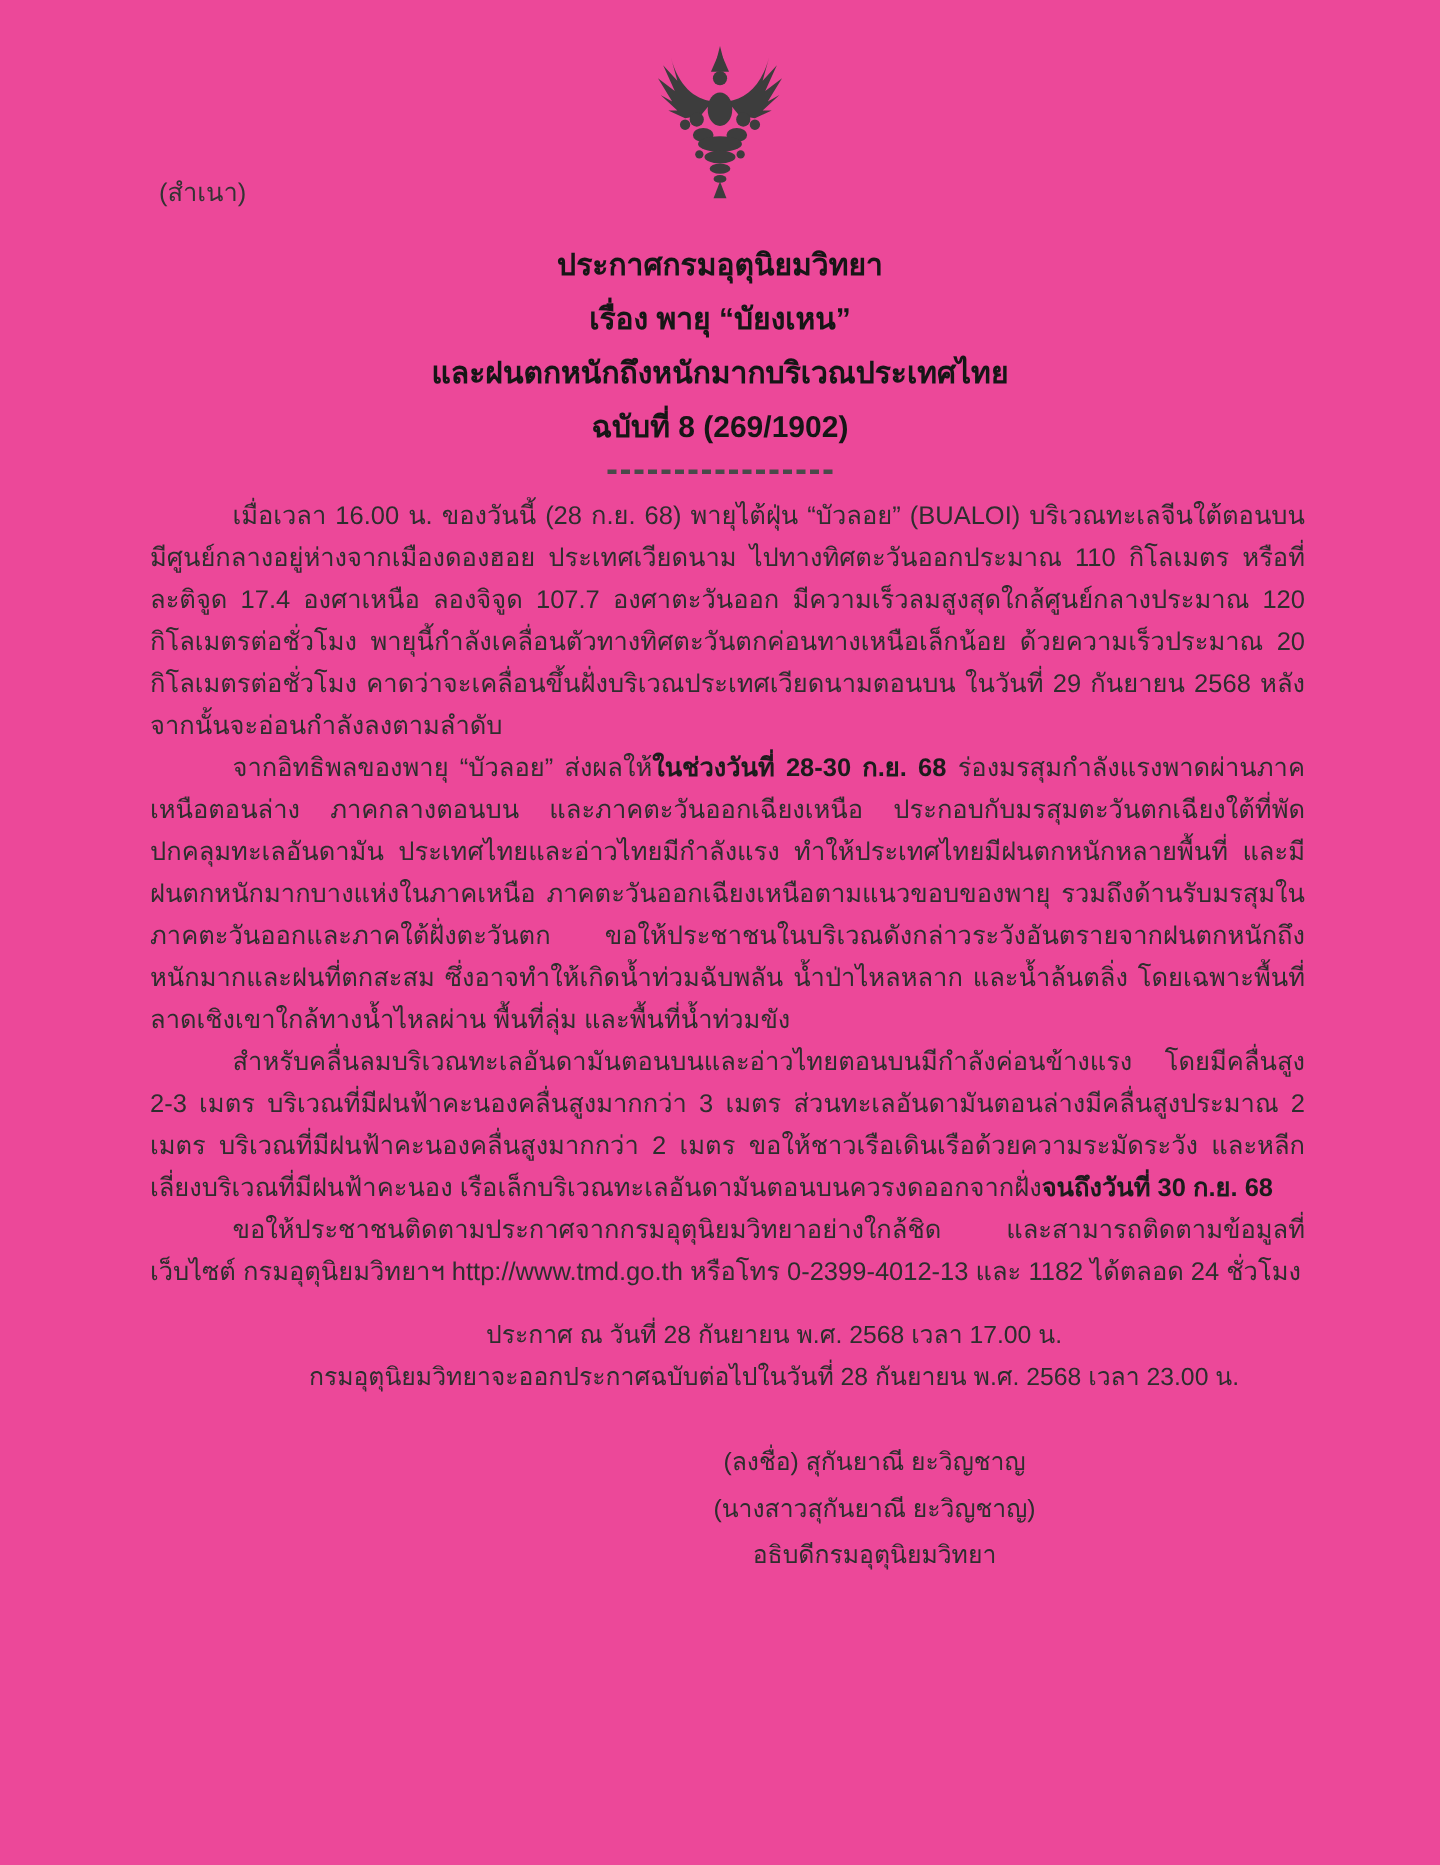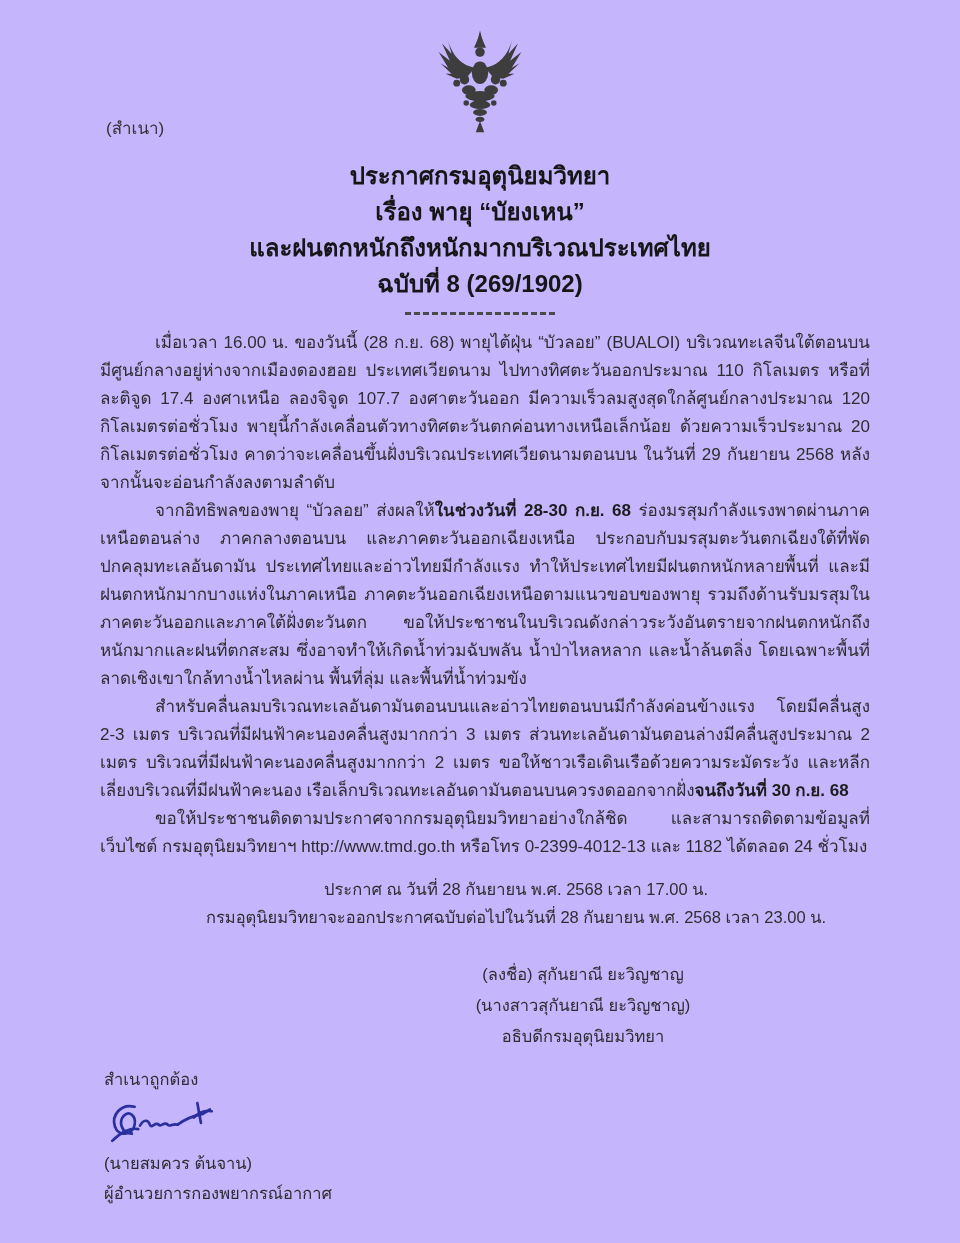--- a/index.html
+++ b/index.html
@@ -1,33 +1,33 @@
 <!DOCTYPE html>
 <html lang="th"><head>
 <meta charset="utf-8">
 <style>
   html,body{margin:0;padding:0;background:#ffffff;}
   .page{
     position:relative;
     width:960px;height:1243px;
     box-sizing:border-box;
-    background:#c4b5fd;
+    background:#ec4899;
     color:#2b2b2b;
     font-family:"Liberation Sans","DejaVu Sans",sans-serif;
     overflow:hidden;
   }
   .copy-label{
     position:absolute;left:106px;top:114px;
     font-size:17px;color:#333;
   }
   .emblem-wrap{padding-top:28px;text-align:center;}
   .emblem-wrap svg{display:inline-block;}
   .title-block{margin-top:14px;text-align:center;}
   .title-line{
-    font-size:24px;font-weight:bold;color:#161616;
+    font-size:20px;font-weight:bold;color:#161616;
     line-height:36px;
   }
   .dashed-sep{
     width:150px;margin:10px auto 0;
     border:0;border-top:3px dashed #4a4a4a;height:0;
   }
   .doc-body{
     margin:14px 90px 0 100px;
     font-size:17px;line-height:28px;color:#2e2e2e;
     text-align:justify;
@@ -105,29 +105,14 @@
     <div>ประกาศ ณ วันที่ 28 กันยายน พ.ศ. 2568 เวลา 17.00 น.</div>
     <div>กรมอุตุนิยมวิทยาจะออกประกาศฉบับต่อไปในวันที่ 28 กันยายน พ.ศ. 2568 เวลา 23.00 น.</div>
   </div>
 
   <div class="signatory-block">
     <div>(ลงชื่อ) สุกันยาณี ยะวิญชาญ</div>
     <div>(นางสาวสุกันยาณี ยะวิญชาญ)</div>
     <div>อธิบดีกรมอุตุนิยมวิทยา</div>
   </div>
 
-  <div class="cert-block">
-    <p class="cert-label">สำเนาถูกต้อง</p>
-    <svg class="blue-signature" width="120" height="52" viewBox="0 0 130 58" aria-hidden="true">
-      <g fill="none" stroke="#2b2f9e" stroke-width="3" stroke-linecap="round">
-        <path d="M30 12 C14 8 4 22 8 34 C12 46 28 44 30 32 C32 22 24 16 18 22 C12 28 15 42 27 42"></path>
-        <path d="M5 50 C15 40 26 35 34 37"></path>
-        <path d="M36 33 C40 26 45 26 47 32 C49 37 53 28 57 32 C59 35 63 28 67 32 C69 35 73 30 78 32"></path>
-        <path d="M78 32 C86 26 96 22 106 20 L114 15"></path>
-        <path d="M100 8 L104 30"></path>
-        <path d="M96 24 C102 18 110 16 116 17"></path>
-      </g>
-    </svg>
-    <p class="cert-name">(นายสมควร ต้นจาน)</p>
-    <p class="cert-position">ผู้อำนวยการกองพยากรณ์อากาศ</p>
-  </div>
 
 </div>
 
 </body></html>

